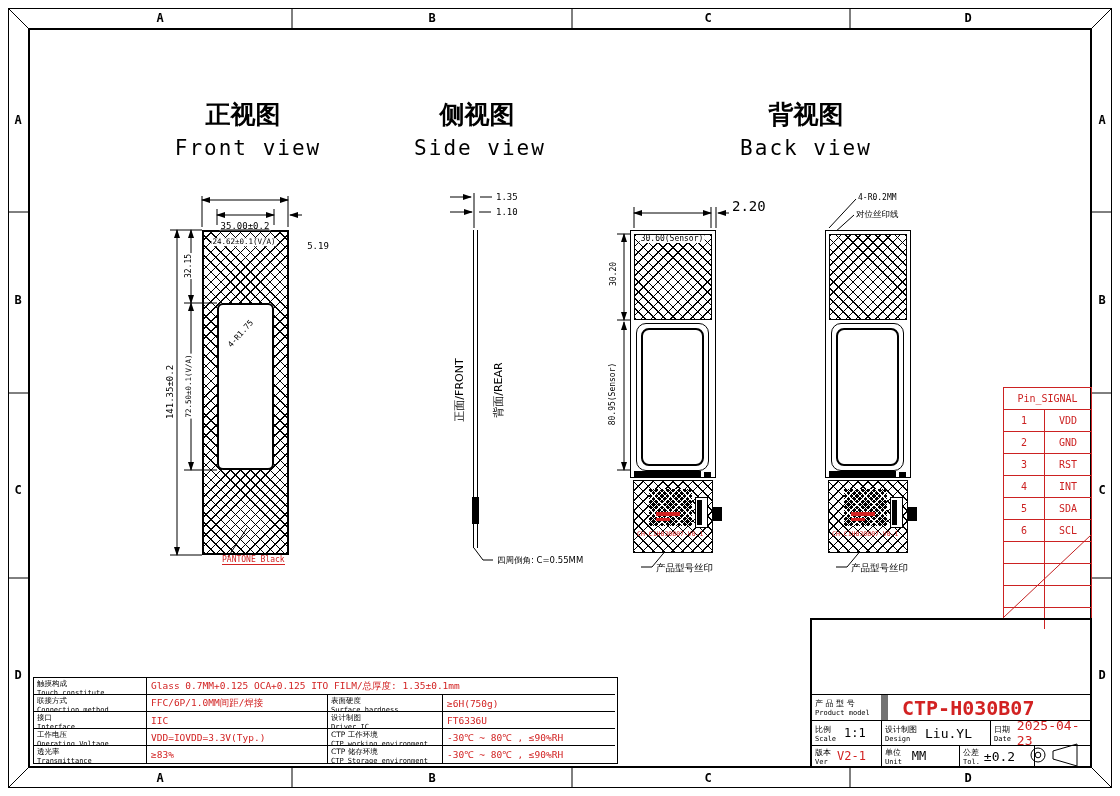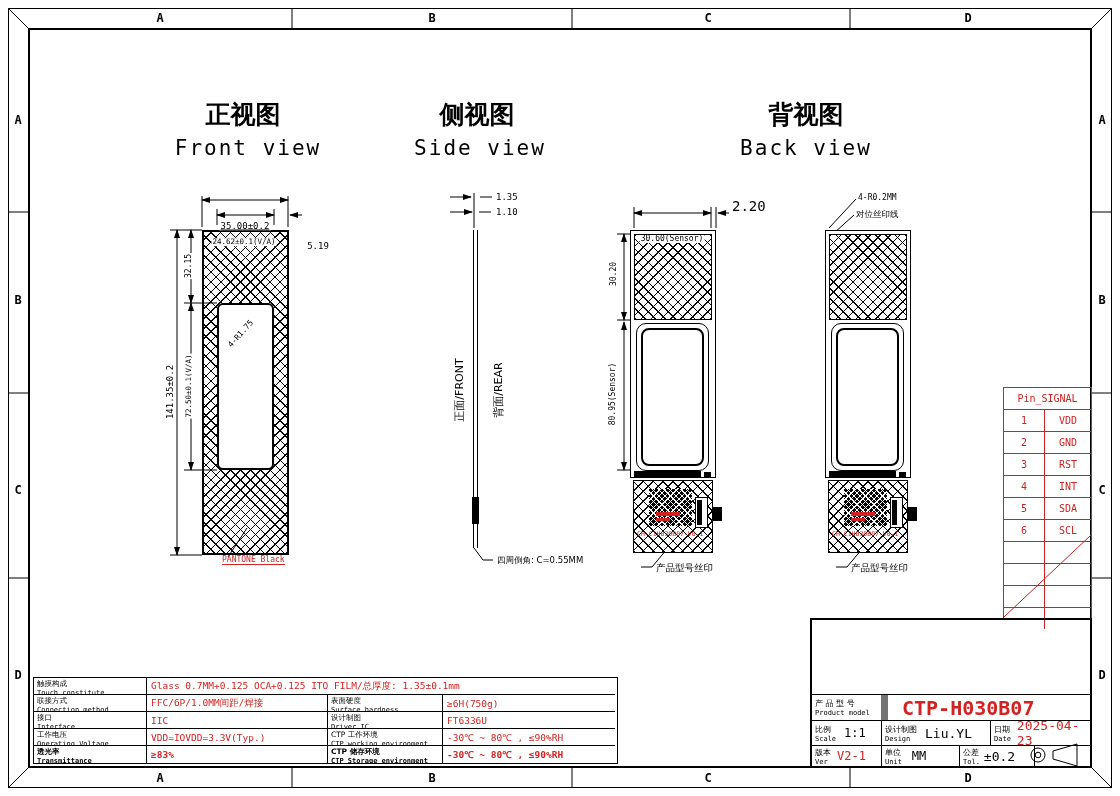--- a/index.html
+++ b/index.html
@@ -24,21 +24,21 @@
               border:1.5px solid #c22; box-sizing:border-box; color:#c22; }
   .pt-header { height:21px; border-bottom:1px solid #c22; display:flex; align-items:center; justify-content:center; font-size:10px; }
   .pt-row { height:21px; border-bottom:1px solid #c22; display:flex; font-size:10px; }
   .pt-row:last-child { border-bottom:none; }
   .pt-c1 { width:40px; border-right:1px solid #c22; display:flex; align-items:center; justify-content:center; }
   .pt-c2 { flex:1; display:flex; align-items:center; justify-content:center; }
   
   .spec { position:absolute; left:33px; top:677px; width:585px; border:1.5px solid #000;
           box-sizing:border-box; display:grid; grid-template-columns:113px 181px 115px 172px; grid-auto-rows:17px; }
   .sc { border-right:1px solid #000; border-bottom:1px solid #000; overflow:hidden; }
-  .sc.noR { border-right:none; } .sc.noB { border-bottom:none;font-weight:bold; }
+  .sc.noR { border-right:none; } .sc.noB { border-bottom:none; }
   .sc-label { padding:1px 0 0 3px; }
   .sc-label .cn { font-size:7.5px; font-family:"DejaVu Sans",sans-serif; }
   .sc-label .en { font-size:7px; }
   .sc-val { display:flex; align-items:center; padding-left:4px; color:#d22222; font-size:9.5px; }
   
   .tblock { position:absolute; left:810px; top:618px; width:282px; height:150px; border:2px solid #000; box-sizing:border-box; }
   .tb-cell { position:absolute; box-sizing:border-box; display:flex; align-items:center; }
   .tb-lab { padding-left:3px; }
   .tb-lab .cn { font-size:8px; font-family:"DejaVu Sans",sans-serif; }
   .tb-lab .en { font-size:7px; }

